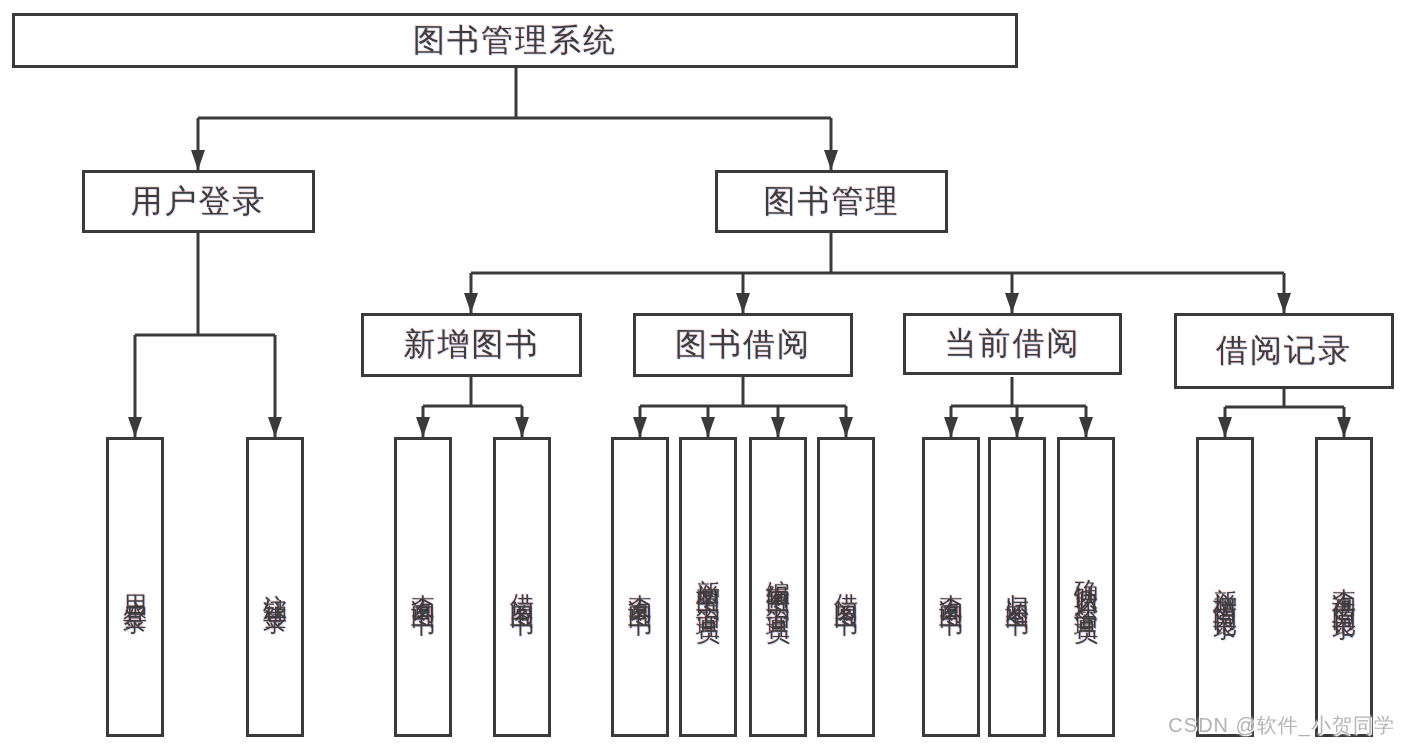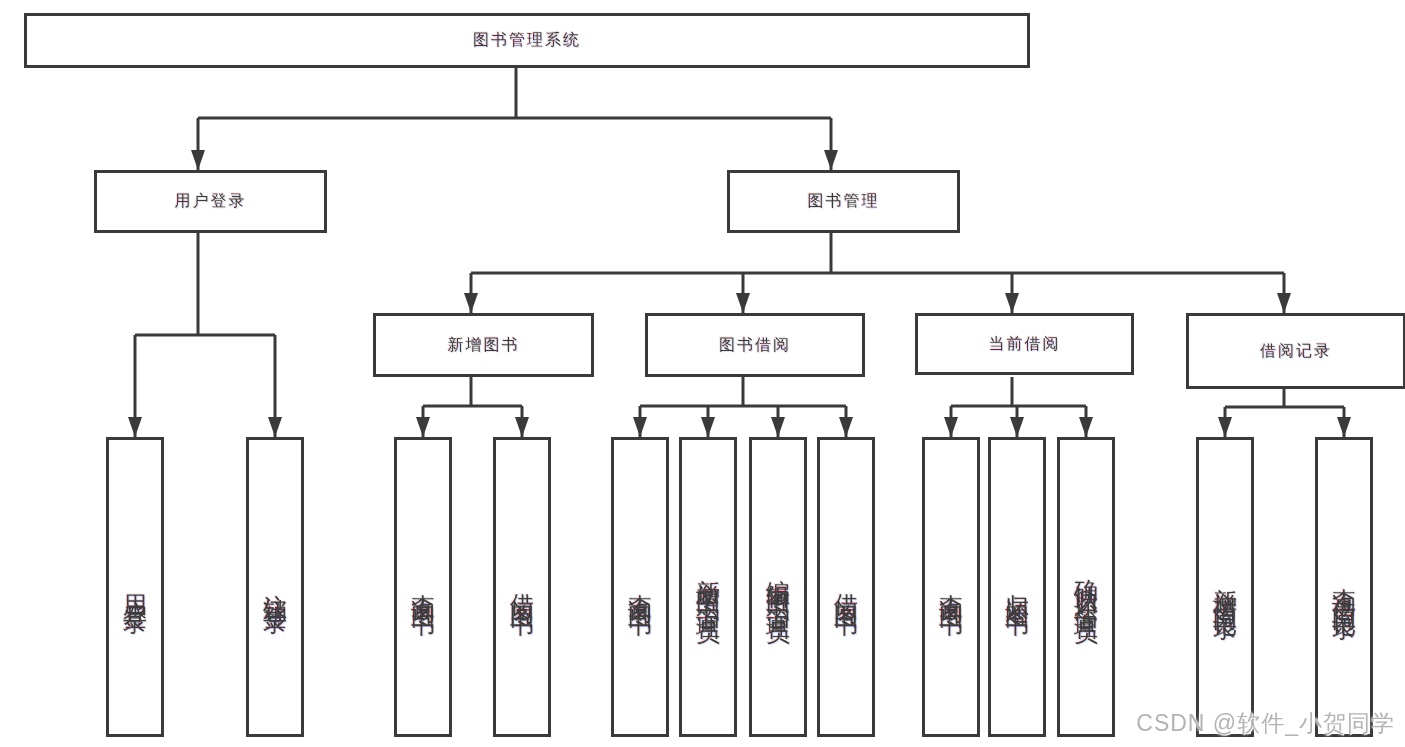--- a/index.html
+++ b/index.html
@@ -15,44 +15,43 @@
     box-sizing:border-box;
     border:3px solid #3a3a3a;
     background:#ffffff;
     display:flex;
     align-items:center;
     justify-content:center;
     color:#3c3c3c;
     text-shadow:-1px -1px 0 rgba(255,90,90,.22), 1px 1px 0 rgba(90,120,255,.22);
   }
   .node.h{
-    font-size:16px;
+    font-size:32px;
     letter-spacing:2px;
     white-space:nowrap;
-    margin-left:12px;
   }
   .node.v{
     font-size:24px;
   }
   .node.v .vtext{
     writing-mode:vertical-rl;
     letter-spacing:6px;
     line-height:1;
   }
   #wires{
     position:absolute;
     left:0;top:0;
     width:1405px;height:747px;
     pointer-events:none;
   }
   #watermark{
     position:absolute;
     right:10px;
     bottom:8px;
-    font-size:23px;
+    font-size:20px;
     letter-spacing:1px;
     color:#b3b3b3;
     text-shadow:0 0 3px #ffffff, 0 0 3px #ffffff, 1px 1px 0 rgba(255,255,255,.9);
     white-space:nowrap;
     z-index:5;
   }
 </style>
 </head>
 <body>
 

